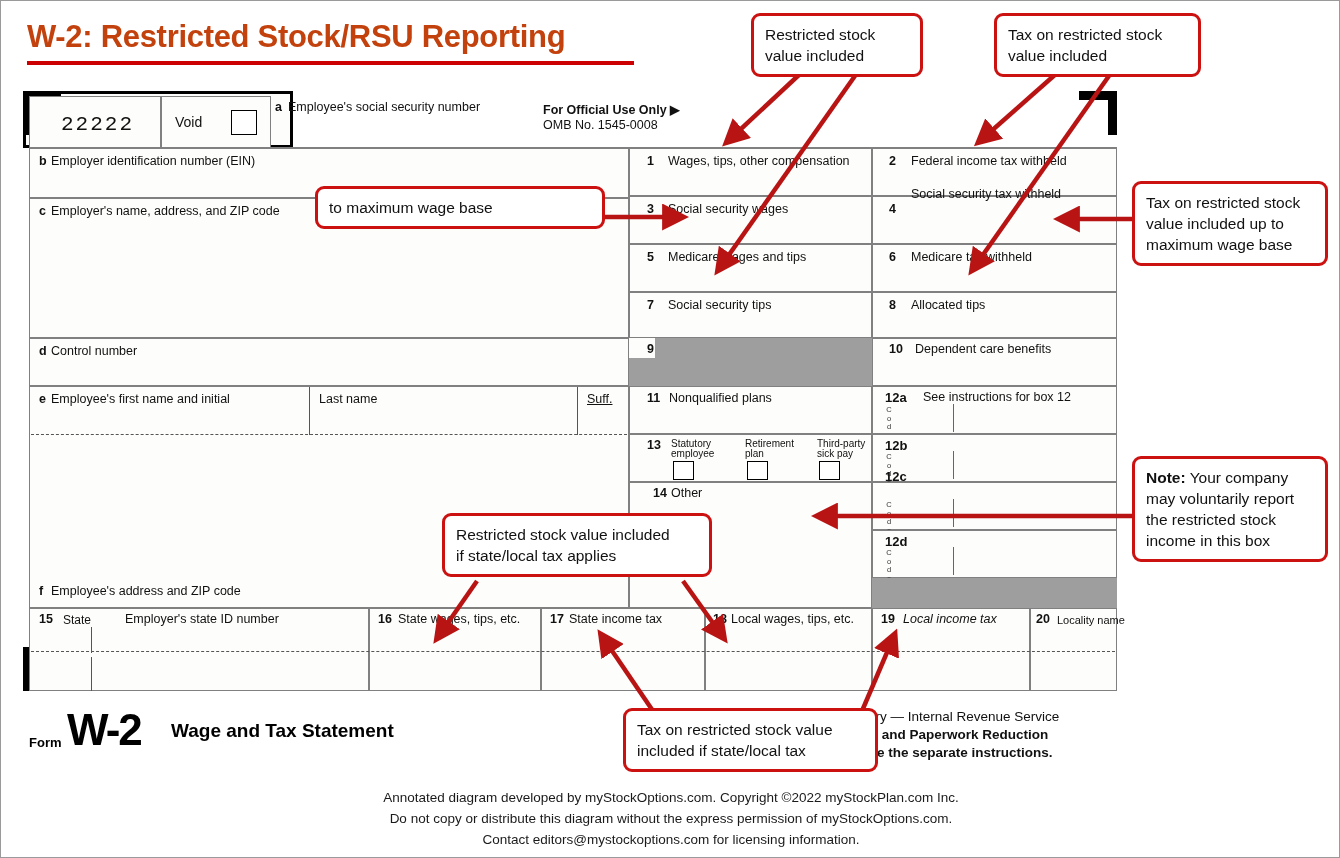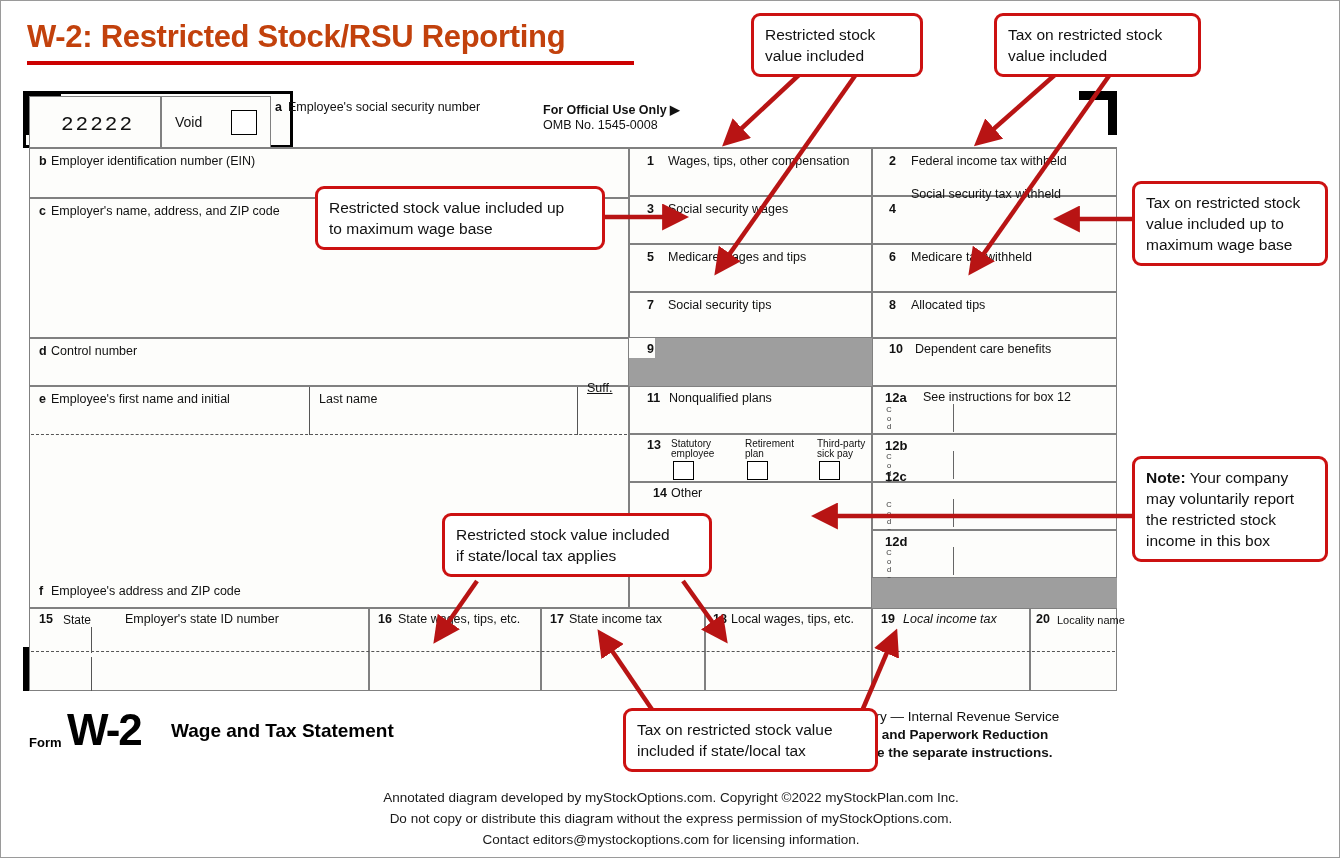--- a/index.html
+++ b/index.html
@@ -151,21 +151,21 @@
     <div class="fbox" style="left:6px;top:247px;width:600px;height:48px;"></div>
     <div class="lbl" style="left:16px;top:253px;font-weight:bold;">d</div>
     <div class="lbl" style="left:28px;top:253px;">Control number</div>
 
     <div class="fbox" style="left:6px;top:295px;width:600px;height:222px;"></div>
     <div class="lbl" style="left:16px;top:301px;font-weight:bold;">e</div>
     <div class="lbl" style="left:28px;top:301px;">Employee's first name and initial</div>
     <div class="vtick" style="left:286px;top:296px;height:48px;"></div>
     <div class="lbl" style="left:296px;top:301px;">Last name</div>
     <div class="vtick" style="left:554px;top:296px;height:48px;"></div>
-    <div class="lbl" style="left:564px;top:290px;text-decoration:underline;">Suff.</div>
+    <div class="lbl" style="left:564px;top:301px;text-decoration:underline;">Suff.</div>
     <div class="dashed-h" style="left:8px;top:343px;width:596px;"></div>
 
     <div class="fbox" style="left:6px;top:489px;width:600px;height:28px;border-top:none;background:transparent;"></div>
     <div class="lbl" style="left:16px;top:493px;font-weight:bold;">f</div>
     <div class="lbl" style="left:28px;top:493px;">Employee's address and ZIP code</div>
 
     <div class="fbox" style="left:606px;top:57px;width:243px;height:48px;"></div>
     <div class="lbl num" style="left:624px;top:63px;">1</div>
     <div class="lbl" style="left:645px;top:63px;">Wages, tips, other compensation</div>
 
@@ -319,21 +319,20 @@
     <div>Restricted stock</div>
     <div>value included</div>
   </div>
 
   <div class="callout" style="left:993px;top:12px;width:207px;">
     <div>Tax on restricted stock</div>
     <div>value included</div>
   </div>
 
   <div class="callout" style="left:314px;top:185px;width:290px;">
-    <div>Restricted stock value included up</div>
     <div>to maximum wage base</div>
   </div>
 
   <div class="callout" style="left:1131px;top:180px;width:196px;">
     <div>Tax on restricted stock</div>
     <div>value included up to</div>
     <div>maximum wage base</div>
   </div>
 
   <div class="callout" style="left:1131px;top:455px;width:196px;">

